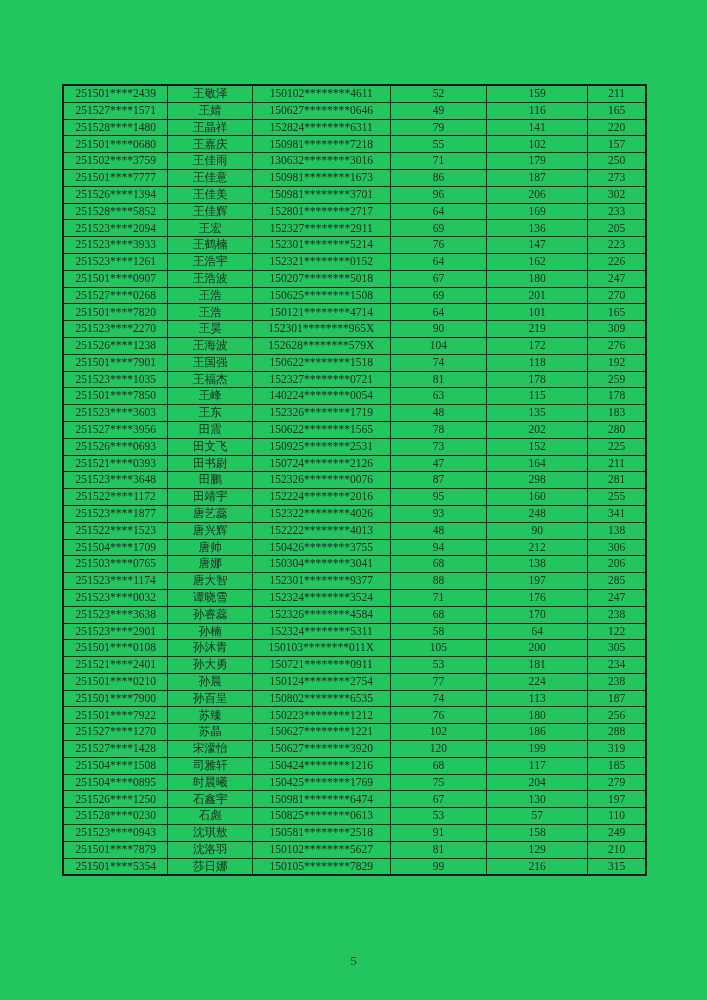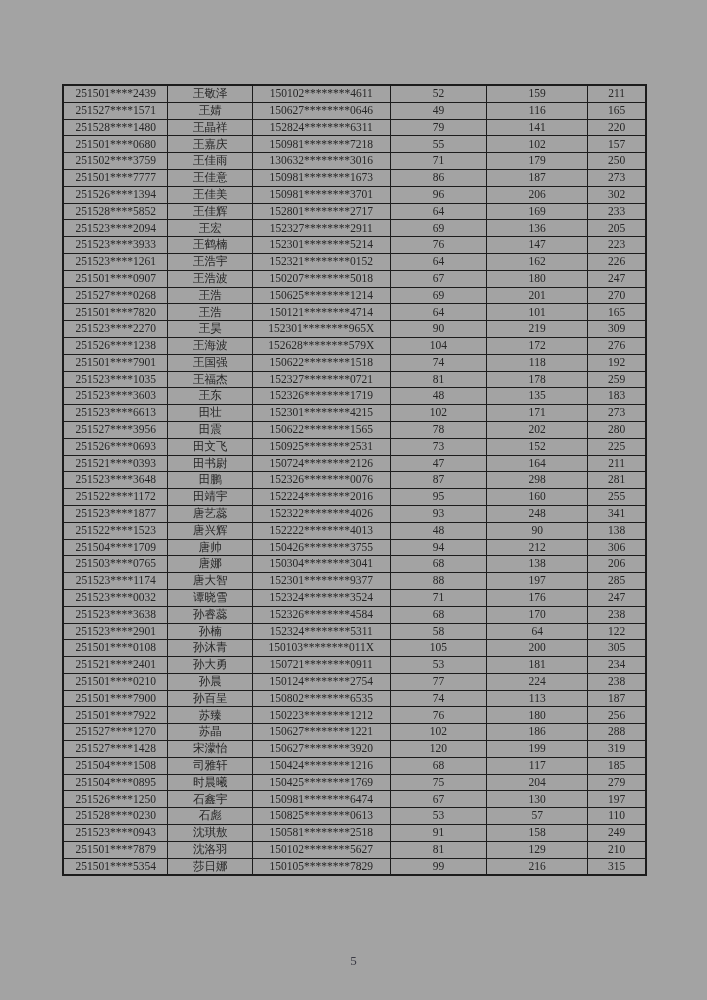--- a/index.html
+++ b/index.html
@@ -12,21 +12,21 @@
     height: 1000px;
     position: relative;
     font-family: "Liberation Serif", "DejaVu Serif", serif;
     color: #262626;
   }
   .page {
     position: absolute;
     left: 0; top: 0;
     width: 707px;
     height: 1000px;
-    background: #a3a3a3;
+    background: #22c55e;
     overflow: hidden;
   }
   table.score-table {
     position: absolute;
     left: 62px;
     top: 84px;
     width: 585px;
     border-collapse: collapse;
     table-layout: fixed;
     border: 2px solid #1c1c1c;
@@ -166,21 +166,21 @@
           <td>251501****0907</td>
           <td>王浩波</td>
           <td>150207********5018</td>
           <td>67</td>
           <td>180</td>
           <td>247</td>
         </tr>
         <tr>
           <td>251527****0268</td>
           <td>王浩</td>
-          <td>150625********1214</td>
+          <td>150625********1508</td>
           <td>69</td>
           <td>201</td>
           <td>270</td>
         </tr>
         <tr>
           <td>251501****7820</td>
           <td>王浩</td>
           <td>150121********4714</td>
           <td>64</td>
           <td>101</td>
@@ -212,34 +212,34 @@
         </tr>
         <tr>
           <td>251523****1035</td>
           <td>王福杰</td>
           <td>152327********0721</td>
           <td>81</td>
           <td>178</td>
           <td>259</td>
         </tr>
         <tr>
+          <td>251501****7850</td>
+          <td>王峰</td>
+          <td>140224********0054</td>
+          <td>63</td>
+          <td>115</td>
+          <td>178</td>
+        </tr>
+        <tr>
           <td>251523****3603</td>
           <td>王东</td>
           <td>152326********1719</td>
           <td>48</td>
           <td>135</td>
           <td>183</td>
-        </tr>
-        <tr>
-          <td>251523****6613</td>
-          <td>田壮</td>
-          <td>152301********4215</td>
-          <td>102</td>
-          <td>171</td>
-          <td>273</td>
         </tr>
         <tr>
           <td>251527****3956</td>
           <td>田震</td>
           <td>150622********1565</td>
           <td>78</td>
           <td>202</td>
           <td>280</td>
         </tr>
         <tr>

